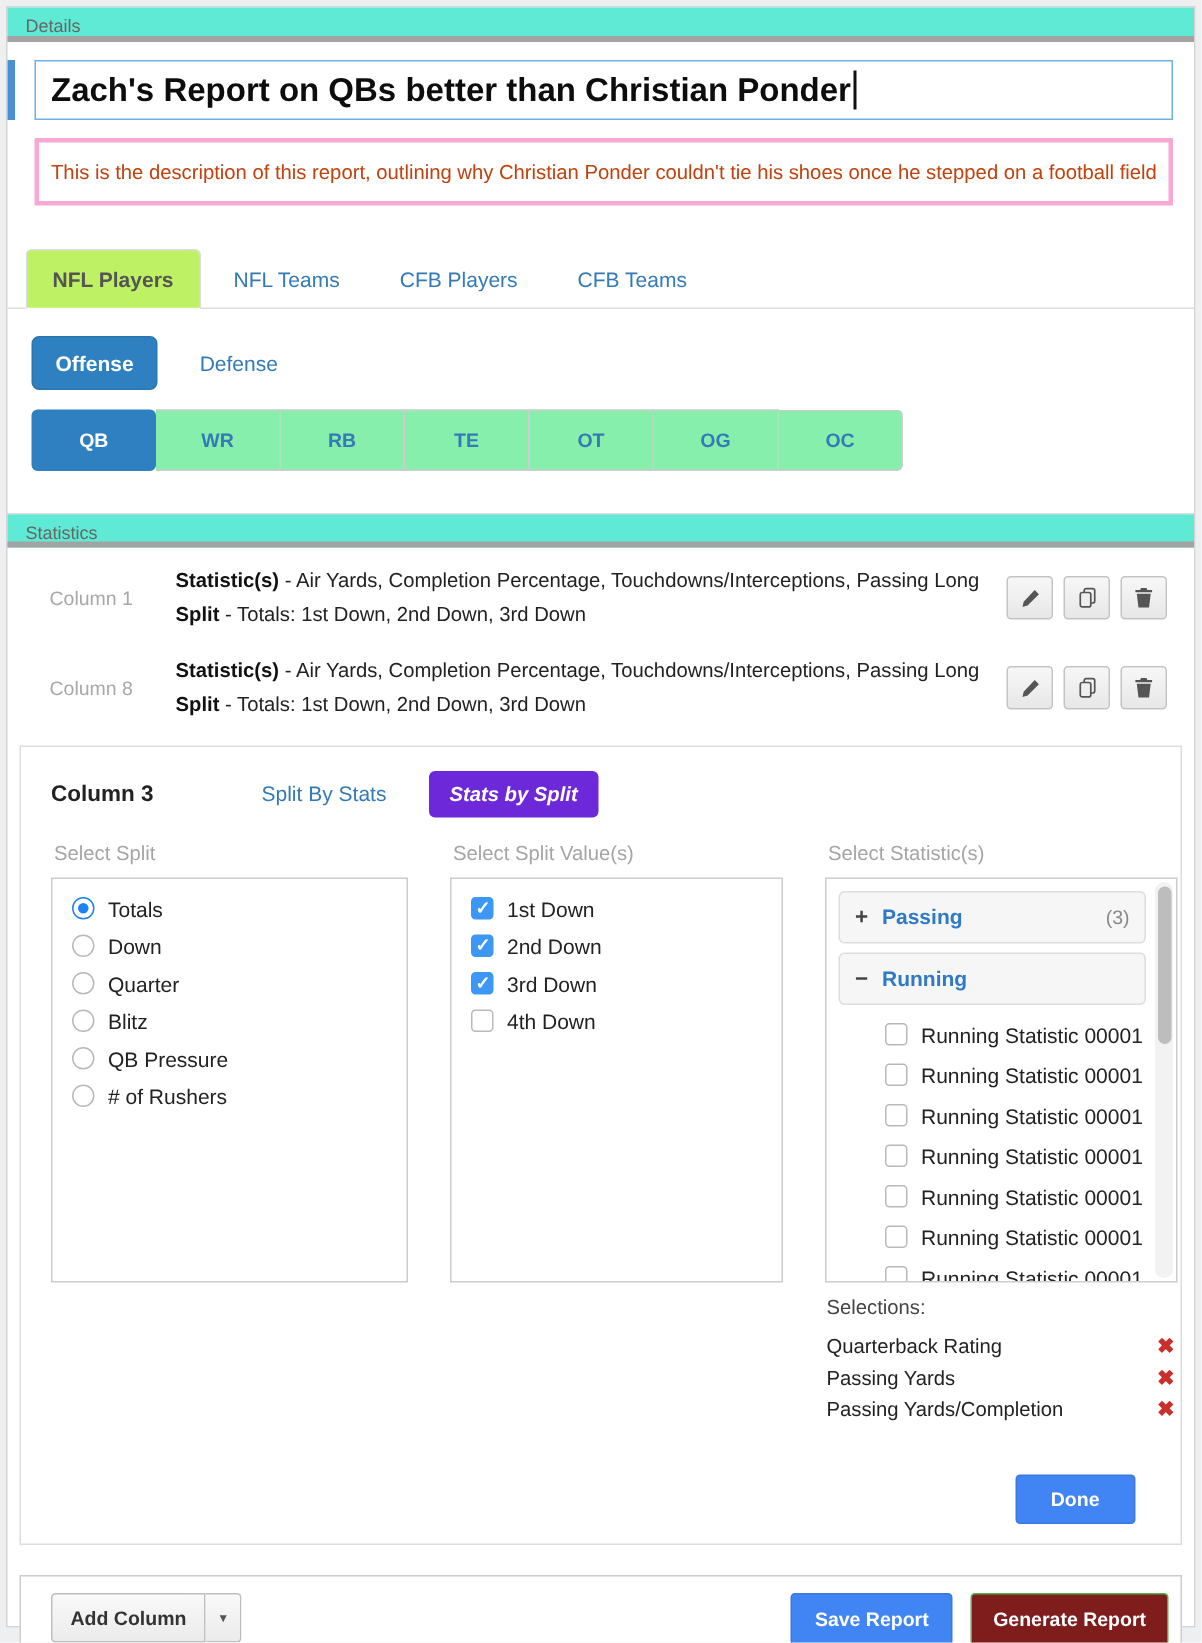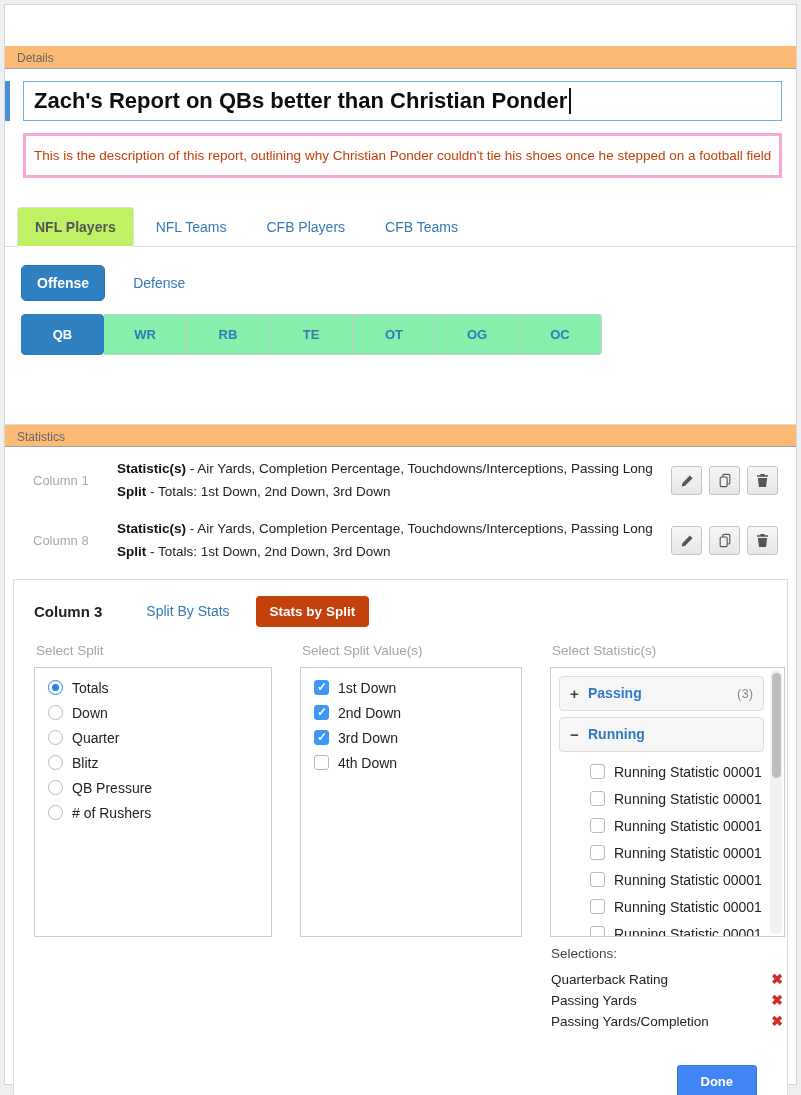--- a/index.html
+++ b/index.html
@@ -11,25 +11,24 @@
     overflow: hidden;
   }
   .app {
     position: absolute; top: 4px; left: 4px;
     width: 793px; height: 1081px;
     background: #fff;
     border: 1px solid #d5d5d5;
   }
   
   .bar {
-    height: 23px; background: #fdba74;
-    border-bottom: 1px solid #a3a3a3;
+    height: 23px; background: #5eead4;
+    border-bottom: 4px solid #a3a3a3;
     font-size: 12px; color: #666;
     padding: 5px 12px;
-    margin-top: 41px;
   }
   .bar.mid { border-top: 1px solid #ddd; }
   
   .details-body { padding: 12px 14px 14px 14px; position: relative; }
   .accent-bar {
     position: absolute; left: 0; top: 12px;
     width: 5px; height: 40px; background: #4a90d9;
   }
   .title-input {
     margin-left: 4px; height: 40px;
@@ -89,26 +88,26 @@
   .icon-btn {
     width: 31px; height: 29px; border: 1px solid #c3c3c3; border-radius: 3px;
     background: linear-gradient(#f7f7f7, #e7e7e7);
     display: flex; align-items: center; justify-content: center; cursor: pointer;
   }
   
   .editor {
     margin: 6px 8px 0 8px; border: 1px solid #ddd; background: #fff;
     height: 533px; padding: 16px 16px 14px 20px; position: relative;
   }
-  .editor-head { display: flex; align-items: center; margin-bottom: 8px; }
+  .editor-head { display: flex; align-items: center; margin-bottom: 8px; gap: 28px; }
   .editor-title { font-size: 15px; font-weight: bold; color: #222; }
   .mode-link { margin-left: 44px; color: #337ab7; font-size: 14px; cursor: pointer; }
   .mode-btn {
-    margin-left: 26px; background: #c2410c; color: #fff;
-    font-size: 13.5px; font-weight: 600; padding: 8px 14px; border-radius: 4px; cursor: pointer;
+    background: #6d28d9; color: #fff;
+    font-size: 13.5px; font-weight: 600; padding: 8px 14px; border-radius: 4px; cursor: pointer; font-style: italic;
   }
   .picker-grid { display: grid; grid-template-columns: 238px 222px 235px; column-gap: 28px; }
   .picker-label { color: #a5a5a5; font-size: 13.5px; padding: 8px 0 9px 2px; }
   .picker-box { border: 1px solid #ccc; height: 270px; background: #fff; overflow: hidden; }
   .picker-box.pads { padding: 12px 0 0 13px; }
   .opt-row { display: flex; align-items: center; gap: 9px; margin-bottom: 9px; font-size: 14px; color: #222; cursor: pointer; }
   .radio { width: 15px; height: 15px; border-radius: 50%; border: 1px solid #b9b9b9; position: relative; flex-shrink: 0; }
   .radio.selected { border: 1.5px solid #1d83ee; }
   .radio.selected::after {
     content: ""; position: absolute; left: 50%; top: 50%;

